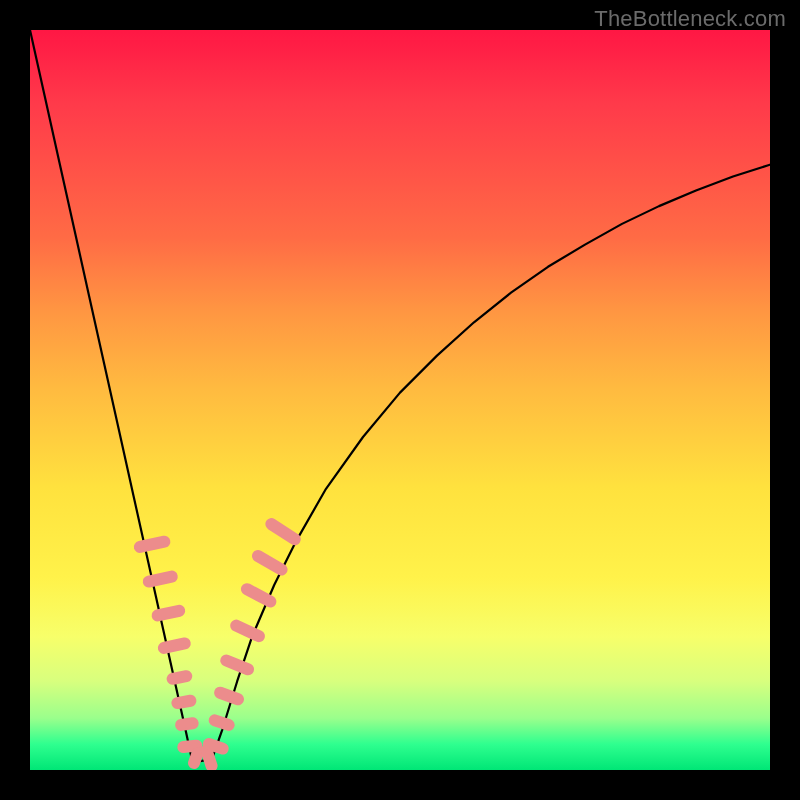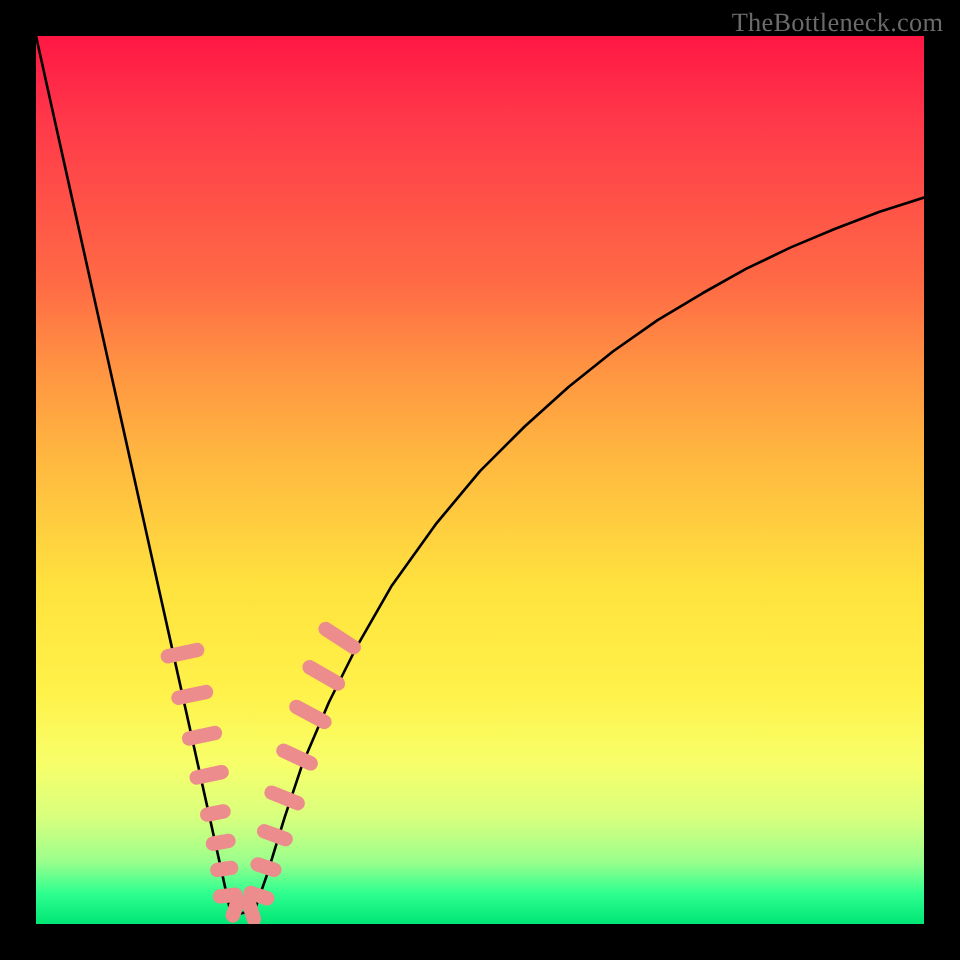--- a/index.html
+++ b/index.html
@@ -51,21 +51,20 @@
   }
   .watermark {
     position: absolute;
     top: 6px;
     right: 14px;
     color: #6b6b6b;
     font-size: 22px;
     font-weight: 500;
     letter-spacing: 0.2px;
     z-index: 10;
-    font-family: Liberation Serif, serif;
   }
   svg.curves {
     position: absolute;
     left: 0;
     top: 0;
     width: 100%;
     height: 100%;
   }
 </style>
 </head>

